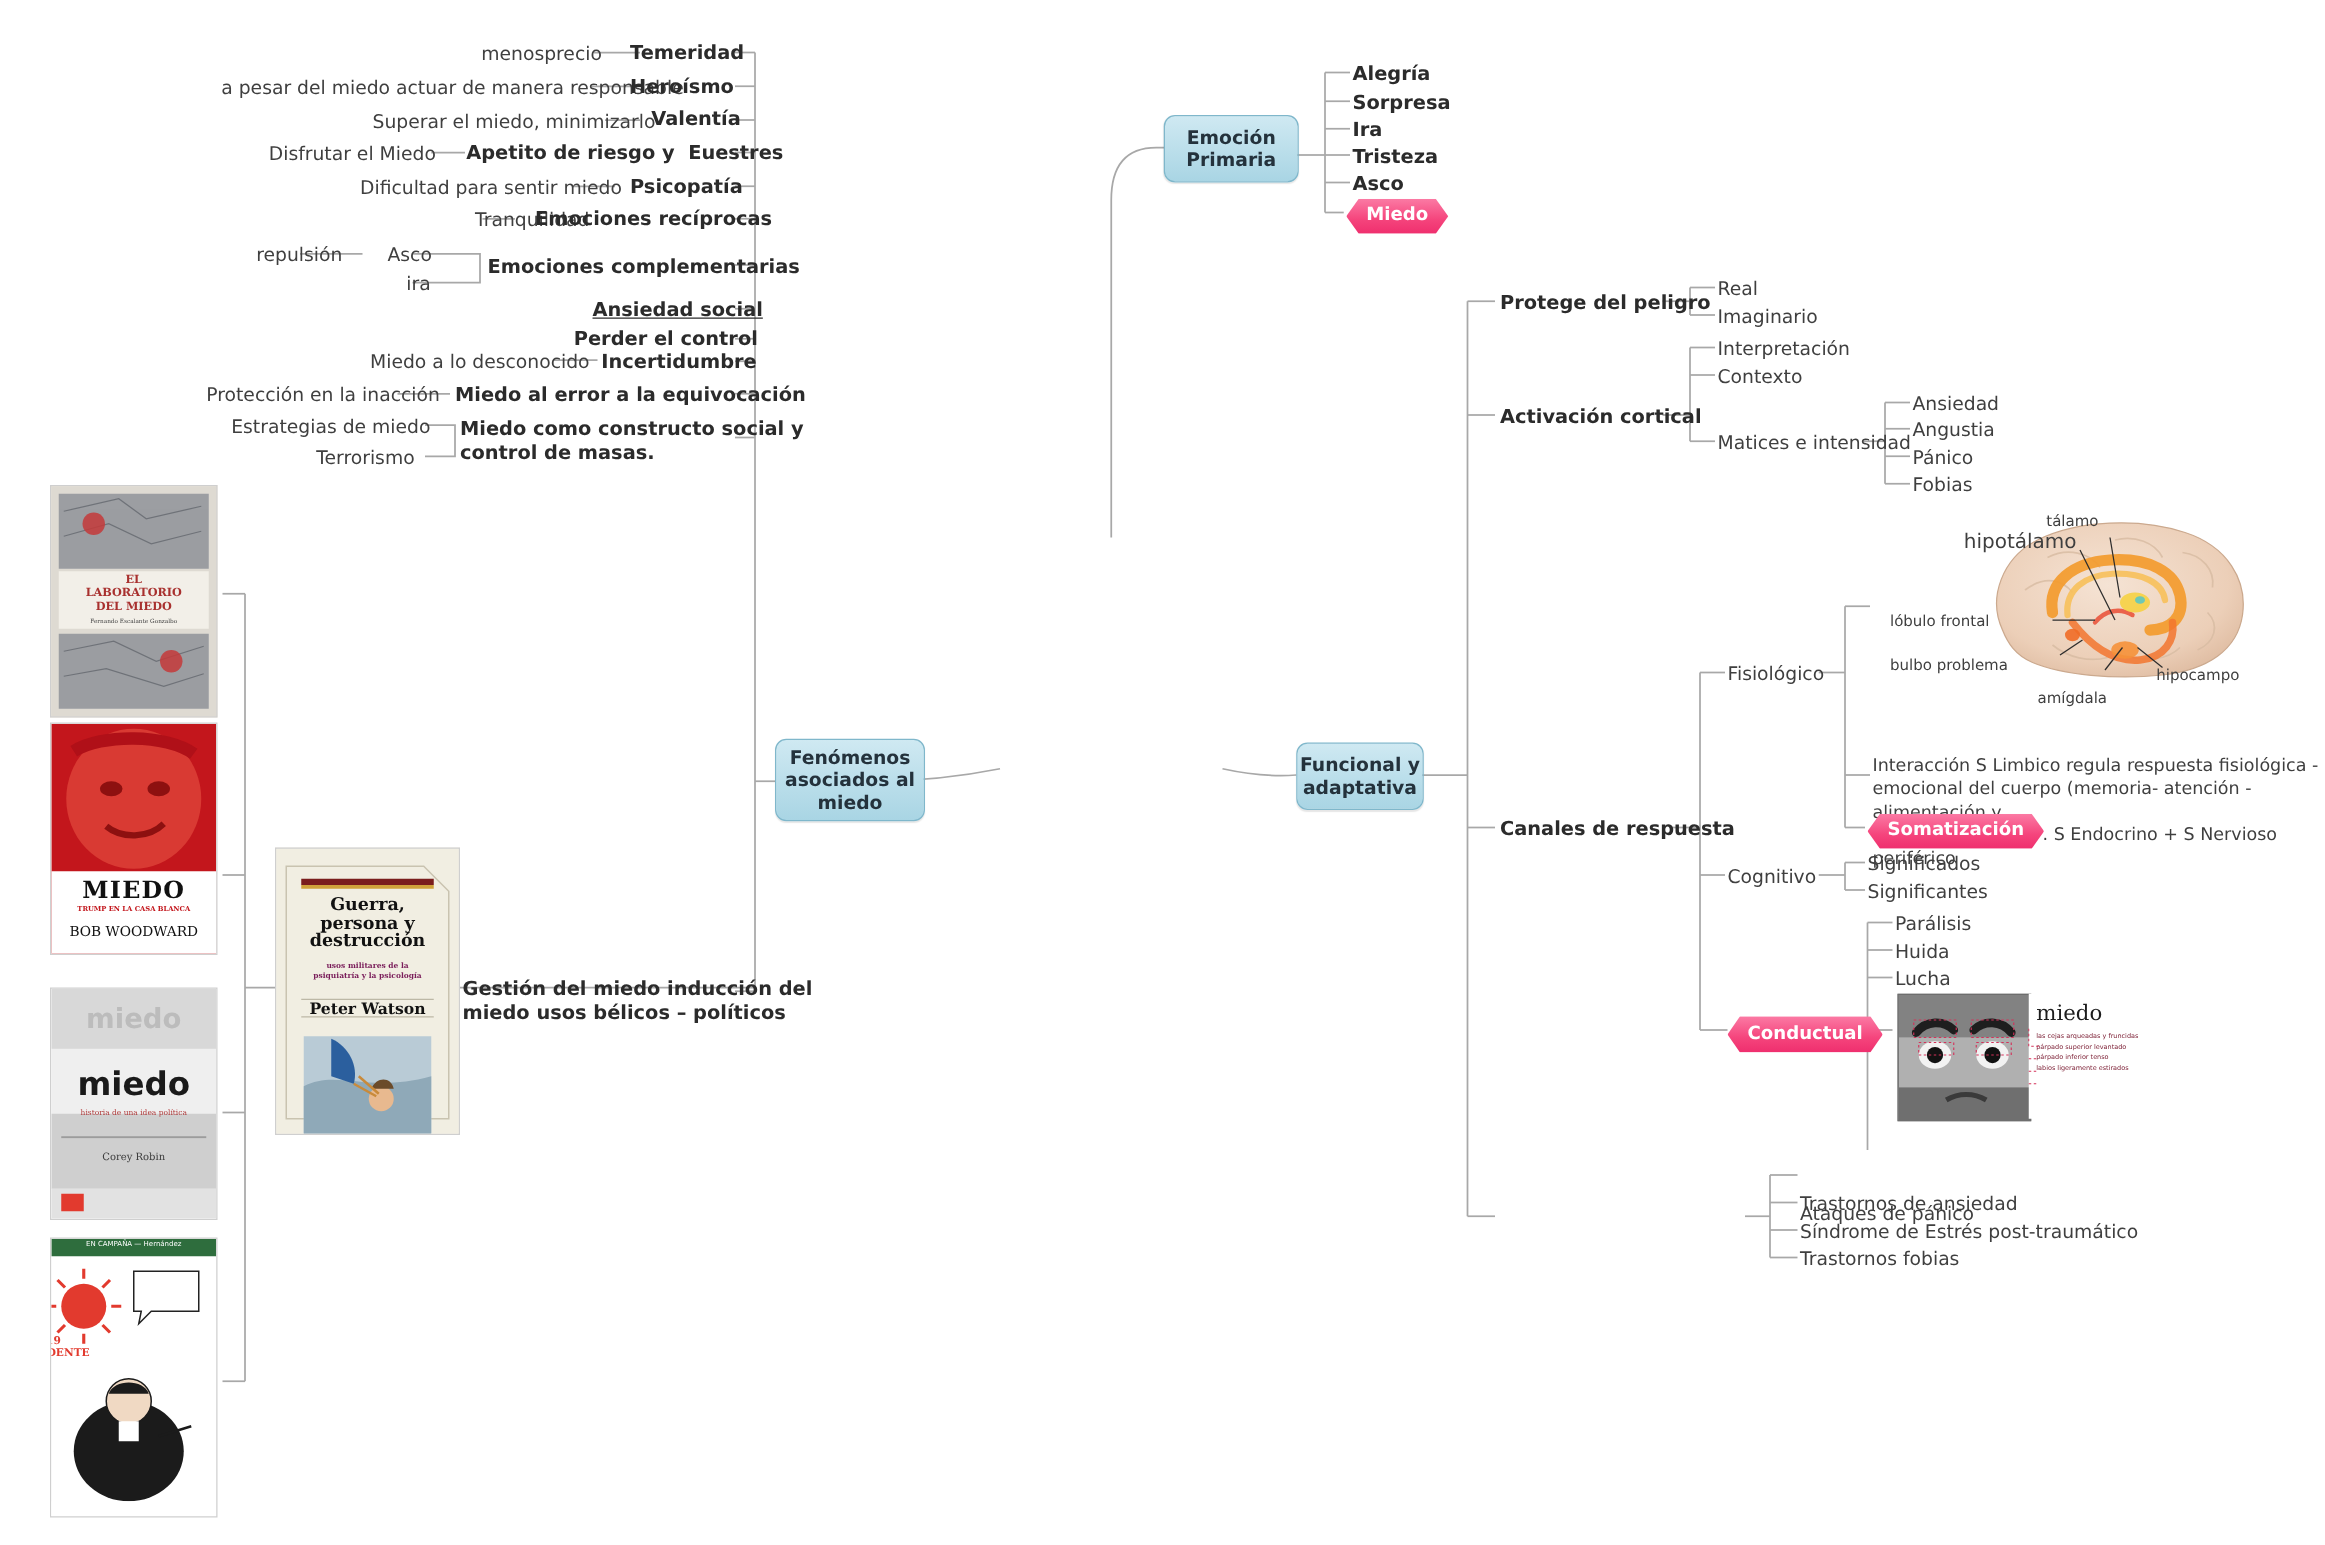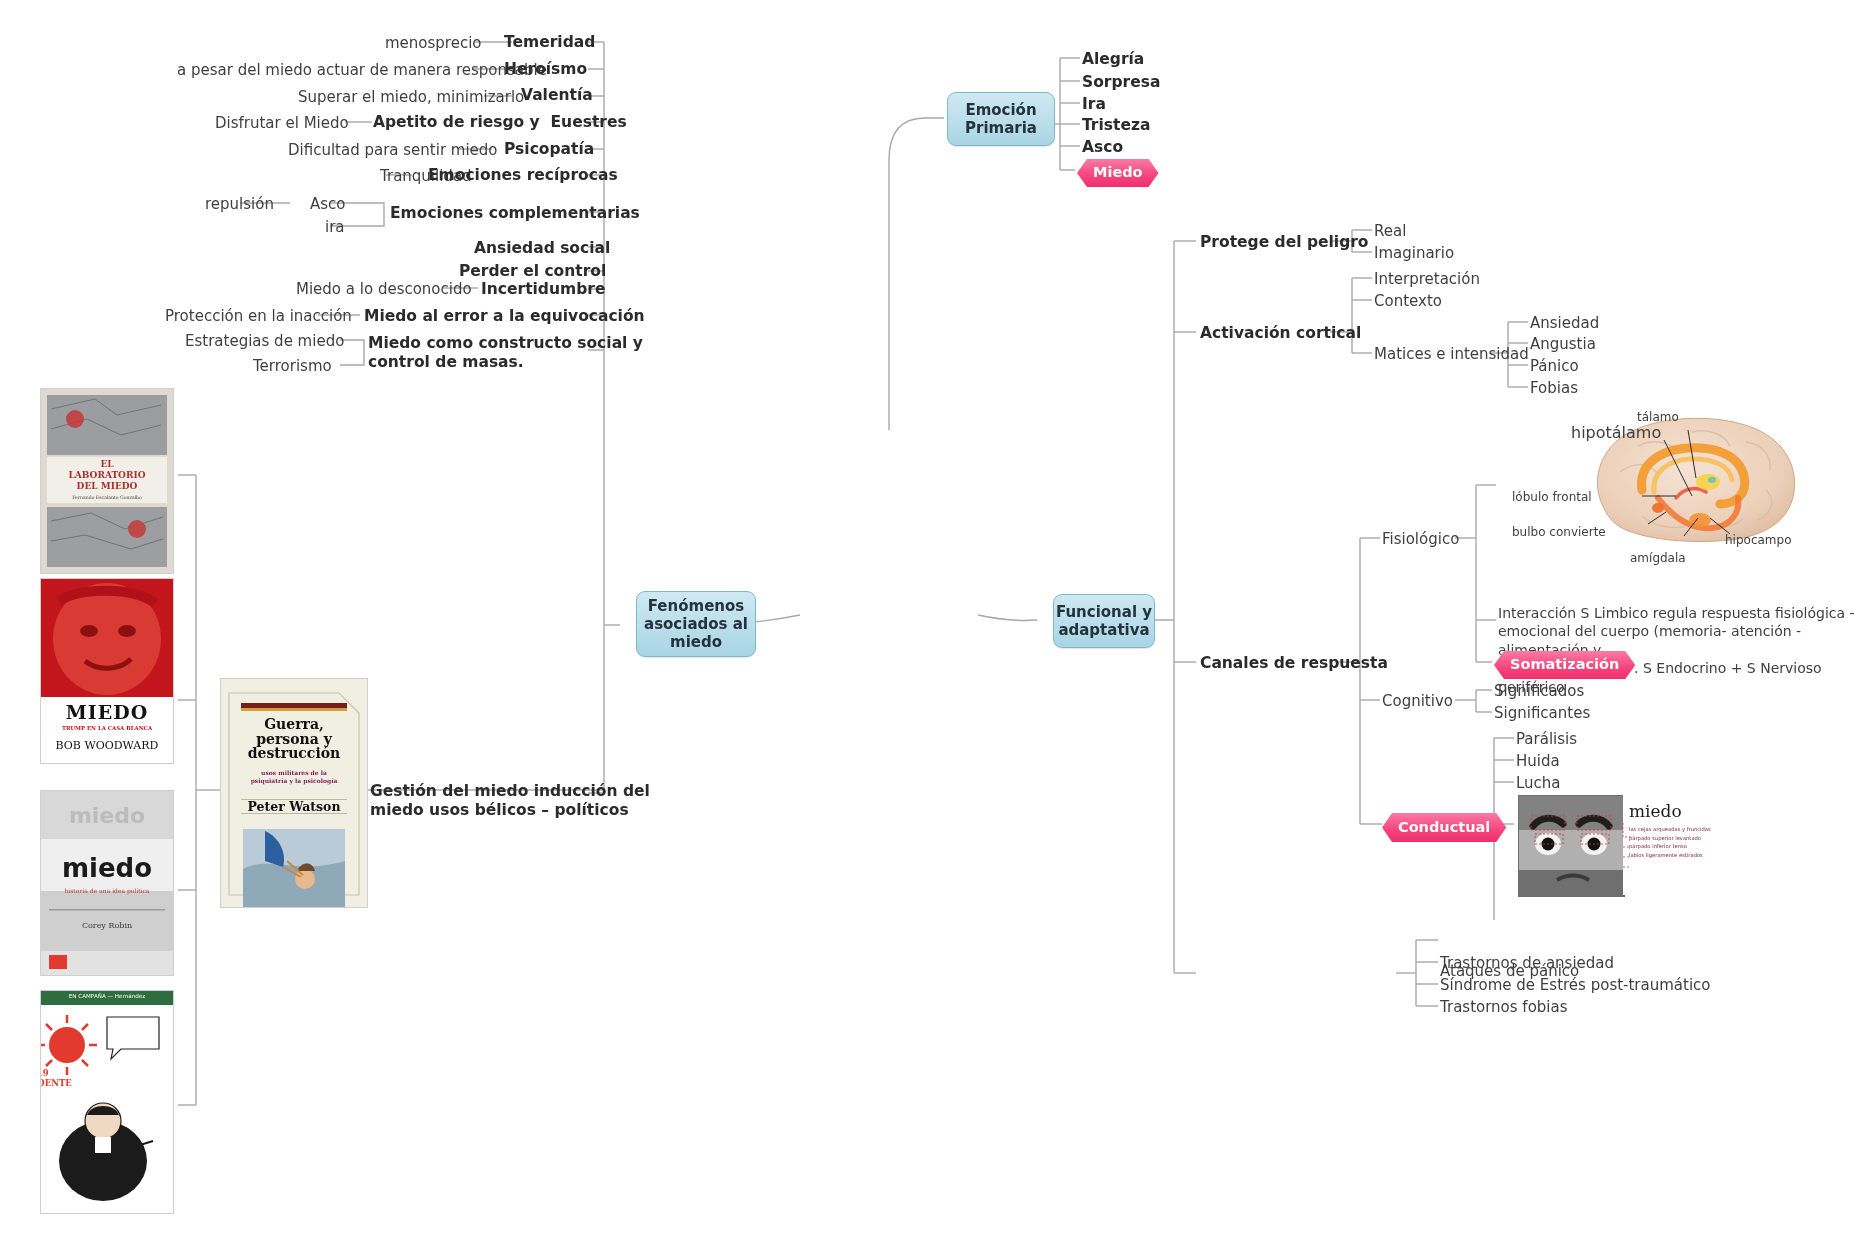--- a/index.html
+++ b/index.html
@@ -17,21 +17,20 @@
 
   
   .bluebox{
     position:absolute;
     background:linear-gradient(180deg,#cfe9f2 0%,#a9d5e4 100%);
     border:1px solid #7fb7cb;border-radius:9px;
     font-weight:700;font-size:15px;color:#24323c;
     display:flex;align-items:center;justify-content:center;
     text-align:center;line-height:1.22;
     box-shadow:0 1px 1px rgba(0,0,0,.10);
-    margin-left:16px;
   }
   
   .pink{
     position:absolute;
     background:linear-gradient(180deg,#fb7aa4 0%,#f5447c 60%,#ef2f6e 100%);
     color:#ffffff;font-weight:700;font-size:14.5px;
     display:flex;align-items:center;justify-content:flex-start;
     padding:3px 16px;line-height:1.2;
     clip-path:polygon(10px 0,calc(100% - 10px) 0,100% 50%,calc(100% - 10px) 100%,10px 100%,0 50%);
   }
@@ -217,21 +216,21 @@
   <div class="lbl thin" style="left:185px;top:332px;">Estrategias de miedo</div>
   <div class="lbl thin" style="left:253px;top:357px;">Terrorismo</div>
 
   <div class="lbl bold" style="left:504px;top:33px;">Temeridad</div>
   <div class="lbl bold" style="left:504px;top:60px;">Heroísmo</div>
   <div class="lbl bold" style="left:521px;top:86px;">Valentía</div>
   <div class="lbl bold" style="left:373px;top:113px;">Apetito de riesgo y  Euestres</div>
   <div class="lbl bold" style="left:504px;top:140px;">Psicopatía</div>
   <div class="lbl bold" style="left:428px;top:166px;">Emociones recíprocas</div>
   <div class="lbl bold" style="left:390px;top:204px;">Emociones complementarias</div>
-  <div class="lbl bold" style="left:474px;top:239px;">Ansiedad social</div>
+  <div class="lbl bold" style="left:474px;top:239px;text-decoration:underline;">Ansiedad social</div>
   <div class="lbl bold" style="left:459px;top:262px;">Perder el control</div>
   <div class="lbl bold" style="left:481px;top:280px;">Incertidumbre</div>
   <div class="lbl bold" style="left:364px;top:307px;">Miedo al error a la equivocación</div>
   <div class="lbl bold" style="left:368px;top:334px;white-space:pre-line;">Miedo como constructo social y
 control de masas.</div>
 
   <div class="lbl bold" style="left:370px;top:782px;white-space:pre-line;">Gestión del miedo inducción del
 miedo usos bélicos – políticos</div>
 
   <div class="bluebox" style="left:1037px;top:594px;width:100px;height:52px;text-align:center;">
@@ -315,21 +314,21 @@
         <path d="M62,84 L96,84"></path>
         <path d="M68,112 L86,100"></path>
         <path d="M104,124 L118,106"></path>
         <path d="M150,122 L130,106"></path>
       </g>
     </svg>
   </div>
   <div class="lbl tiny" style="left:1637px;top:410px;font-size:12px;">tálamo</div>
   <div class="lbl tiny" style="left:1571px;top:423px;font-size:16px;">hipotálamo</div>
   <div class="lbl tiny" style="left:1512px;top:490px;font-size:12px;">lóbulo frontal</div>
-  <div class="lbl tiny" style="left:1512px;top:525px;font-size:12px;">bulbo convierte</div>
+  <div class="lbl tiny" style="left:1512px;top:525px;font-size:12px;">bulbo problema</div>
   <div class="lbl tiny" style="left:1630px;top:551px;font-size:12px;">amígdala</div>
   <div class="lbl tiny" style="left:1725px;top:533px;font-size:12px;">hipocampo</div>
 
   <div class="facebox" style="left:1518px;top:795px;width:105px;height:100px;">
     <svg width="105" height="100" viewBox="0 0 105 100">
       <rect width="105" height="100" fill="#9a9a9a"></rect>
       <rect x="0" y="0" width="105" height="34" fill="#828282"></rect>
       <rect x="0" y="34" width="105" height="40" fill="#b0b0b0"></rect>
       <rect x="0" y="74" width="105" height="26" fill="#6f6f6f"></rect>
       <path d="M14,30 C22,20 36,20 44,28" stroke="#1e1e1e" stroke-width="7" fill="none" stroke-linecap="round"></path>

